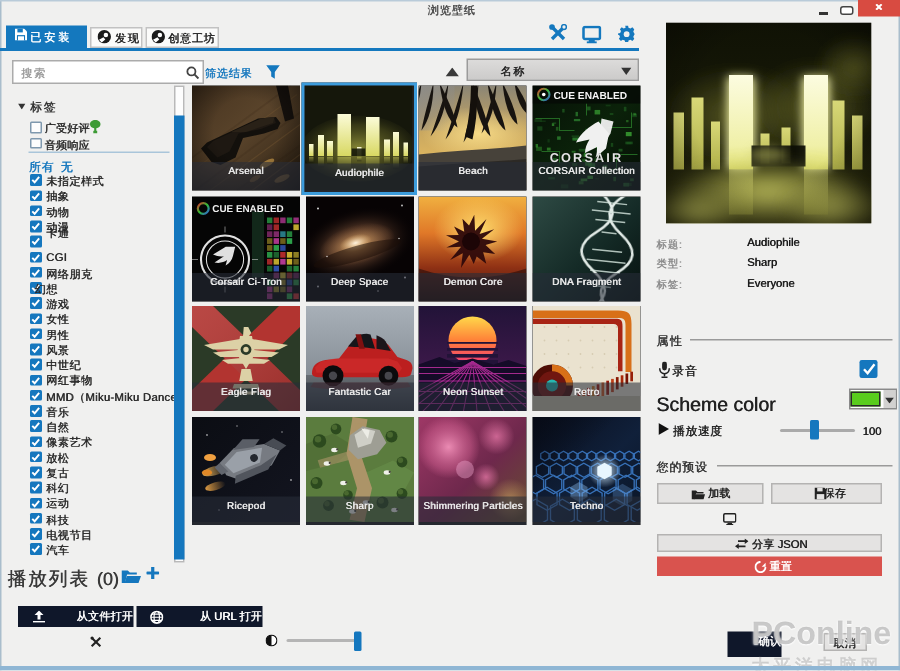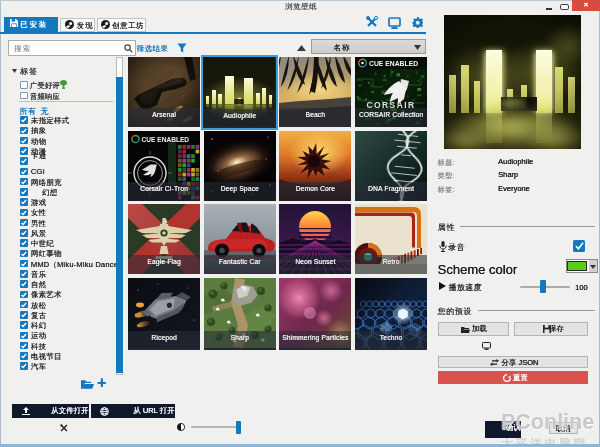--- a/index.html
+++ b/index.html
@@ -147,21 +147,21 @@
       <svg width="7.5" height="7.5" viewBox="0 0 8 8">
         <path d="M1.6 4.2l1.7 1.7 3.2-3.8" fill="none" stroke="#fff" stroke-width="1.4"></path>
       </svg>
     </div>
 <div class="a itxt" style="left:30.7px;top:177.6px">网络朋克</div>
 <div class="a cb" style="left:20.2px;top:188.0px">
       <svg width="7.5" height="7.5" viewBox="0 0 8 8">
         <path d="M1.6 4.2l1.7 1.7 3.2-3.8" fill="none" stroke="#fff" stroke-width="1.4"></path>
       </svg>
     </div>
-<div class="a itxt" style="left:42px;top:187.85px">幻想</div>
+<div class="a itxt" style="left:23px;top:187.85px">幻想</div>
 <div class="a cb" style="left:20.2px;top:198.25px">
       <svg width="7.5" height="7.5" viewBox="0 0 8 8">
         <path d="M1.6 4.2l1.7 1.7 3.2-3.8" fill="none" stroke="#fff" stroke-width="1.4"></path>
       </svg>
     </div>
 <div class="a itxt" style="left:30.7px;top:198.1px">游戏</div>
 <div class="a cb" style="left:20.2px;top:208.5px">
       <svg width="7.5" height="7.5" viewBox="0 0 8 8">
         <path d="M1.6 4.2l1.7 1.7 3.2-3.8" fill="none" stroke="#fff" stroke-width="1.4"></path>
       </svg>
@@ -1110,20 +1110,21 @@
 <svg class="a" style="left:490px;top:358.5px" width="9" height="7" viewBox="0 0 9 7">
       <path d="M6.5 0L9 1.8 6.5 3.6V2.4H2V1.2h4.5z" fill="#222"></path>
       <path d="M2.5 7L0 5.2 2.5 3.4v1.2H7v1.2H2.5z" fill="#222"></path>
     </svg>
 <div class="rbtn" style="left:437.5px;top:370.6px;width:150.5px;height:13.8px;line-height:13.4px;padding-left:15px">重置</div>
 <svg class="a" style="left:502.5px;top:373.5px" width="8" height="8" viewBox="0 0 8 8">
       <path d="M4 .6a3.4 3.4 0 1 0 3.4 3.4" fill="none" stroke="#fff" stroke-width="1.3"></path>
       <path d="M7.4 1.2v2.6H4.8z" fill="#fff"></path>
     </svg>
 
+<div class="a" style="left:5px;top:377.5px;font-size:12.5px;color:#3a3a3a;letter-spacing:1.2px">播放列表 <span style="font-size:12px;letter-spacing:0">(0)</span></div>
 <svg class="a" style="left:81px;top:379px" width="13" height="10" viewBox="0 0 14 10">
       <path d="M0 1h4.5l1.5 1.5H11V4H4L2.5 10H0z" fill="#1577be"></path>
       <path d="M3.8 5H14l-1.8 5H2.2z" fill="#1577be"></path>
     </svg>
 <div class="a" style="left:97px;top:373.5px;font-size:16px;font-weight:bold;color:#1577be">+</div>
 <div class="bbtn" style="left:11.5px;top:403.5px;width:77px;height:14.5px;line-height:14.5px">从文件打开</div>
 <svg class="a" style="left:22px;top:407px" width="8" height="8" viewBox="0 0 8 8">
       <path d="M4 0l3 3H5v3H3V3H1z" fill="#fff"></path>
       <rect x="0" y="7" width="8" height="1.2" fill="#fff"></rect>
     </svg>

